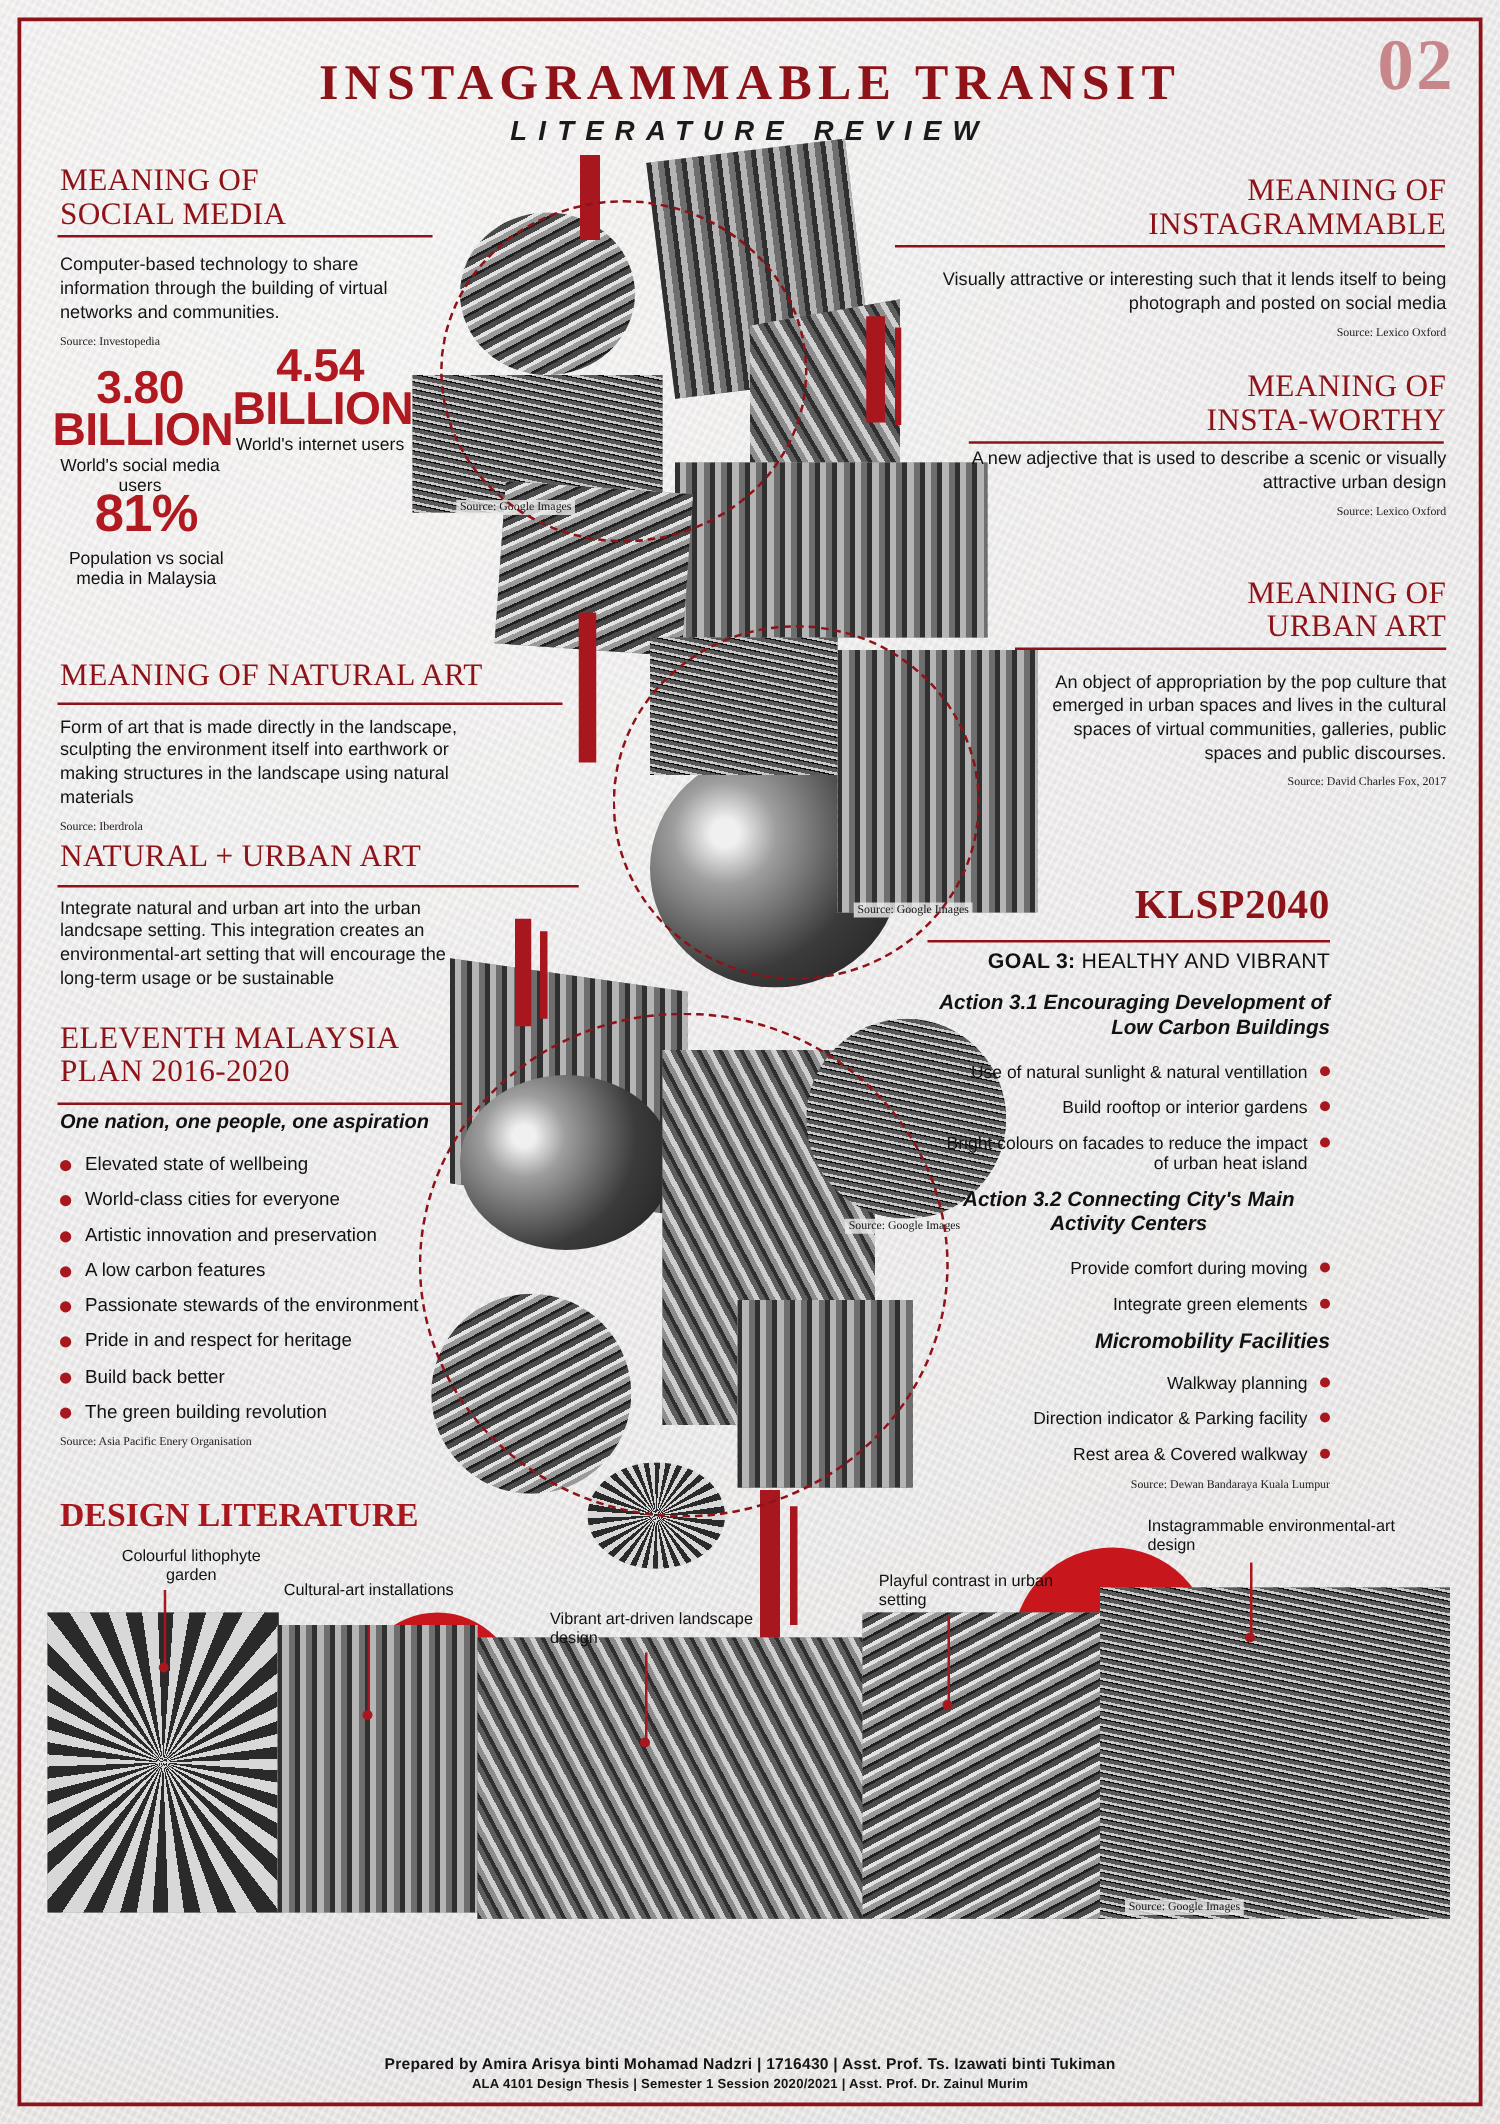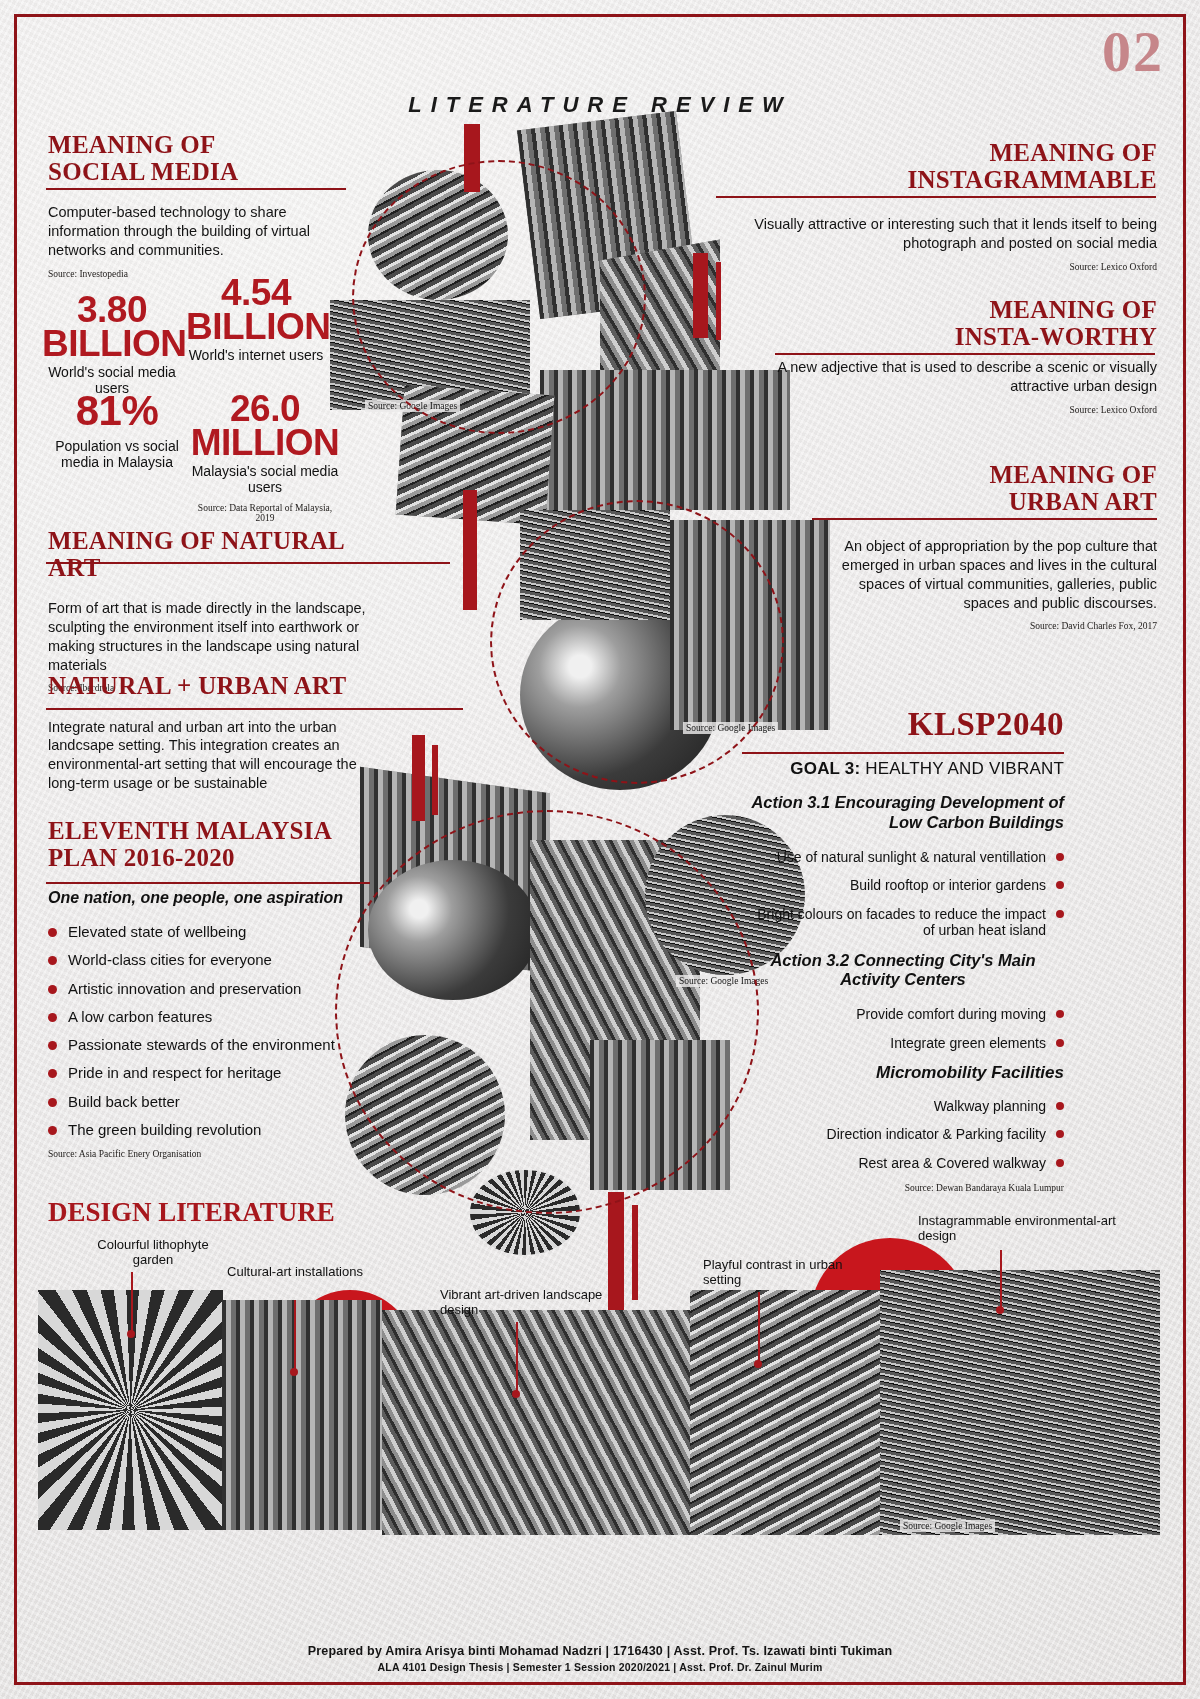--- a/index.html
+++ b/index.html
@@ -41,21 +41,21 @@
     font-style:italic;font-weight:700;font-size:22px;letter-spacing:9px;color:#1a1a1a;
   }
   .pagenum{
     position:absolute;right:36px;top:18px;
     font-family:"Liberation Serif", serif;
     font-size:58px;font-weight:700;color:#c6868a;letter-spacing:2px;
   }
 
   .sec-head{
     font-family:"Liberation Serif", serif;
-    color:#8e1318;font-weight:700;font-size:25px;line-height:1.06;
+    color:#8e1318;font-weight:400;font-size:25px;line-height:1.06;
     margin:0;letter-spacing:.3px;
   }
   .body-txt{
     font-size:14.5px;line-height:1.30;color:#141414;margin-top:8px;
     font-family:"Liberation Sans", sans-serif;
   }
   .src{
     font-family:"Liberation Serif", serif;
     font-size:9.5px;color:#24211f;margin-top:9px;
   }
@@ -156,20 +156,21 @@
 </head>
 <body>
 
 <div class="poster">
   <div class="paper-tex"></div>
   <div class="frame"></div>
 
   <div class="inner">
 
     <div class="pagenum">02</div>
+    <h1 class="title">INSTAGRAMMABLE TRANSIT</h1>
     <div class="subtitle">LITERATURE REVIEW</div>
 
     <div class="ph tex-b" style="left:368px;top:170px;width:140px;height:130px;border-radius:50%;"></div>
     <div class="ph tex-c" style="left:528px;top:120px;width:160px;height:190px;transform:rotate(-7deg);"></div>
     <div class="ph tex-a" style="left:600px;top:250px;width:120px;height:140px;transform:skewY(-10deg);"></div>
     <div class="ph tex-e" style="left:330px;top:300px;width:200px;height:110px;"></div>
     <div class="ph tex-c" style="left:540px;top:370px;width:250px;height:140px;"></div>
     <div class="ph tex-b" style="left:400px;top:390px;width:150px;height:130px;transform:rotate(4deg);"></div>
     <div class="src-ov onimg" style="left:365px;top:400px;">Source: Google Images</div>
 
@@ -234,28 +235,20 @@
       <div class="statlbl">World's internet users</div>
     </div>
 
     <div class="block" style="left:42px;top:392px;width:150px;">
       <div class="statnum" style="font-size:42px;">
         <div>81%</div>
       </div>
       <div class="statlbl" style="margin-top:8px;">Population vs social media in Malaysia</div>
     </div>
 
-    <div class="block" style="left:190px;top:392px;width:150px;">
-      <div class="statnum">
-        <div class="big">26.0</div>
-        <div class="big">MILLION</div>
-      </div>
-      <div class="statlbl">Malaysia's social media users</div>
-      <div class="src" style="text-align:center;margin-top:7px;">Source: Data Reportal of Malaysia, 2019</div>
-    </div>
 
     <div class="block" style="left:48px;top:528px;width:340px;">
       <div class="sec-head">MEANING OF NATURAL ART</div>
       <div class="body-txt" style="margin-top:18px;">Form of art that is made directly in the landscape, sculpting the environment itself into earthwork or making structures in the landscape using natural materials</div>
       <div class="src">Source: Iberdrola</div>
     </div>
 
     <div class="block" style="left:48px;top:673px;width:340px;">
       <div class="sec-head">NATURAL + URBAN ART</div>
       <div class="body-txt" style="margin-top:18px;">Integrate natural and urban art into the urban landcsape setting. This integration creates an environmental-art setting that will encourage the long-term usage or be sustainable</div>

